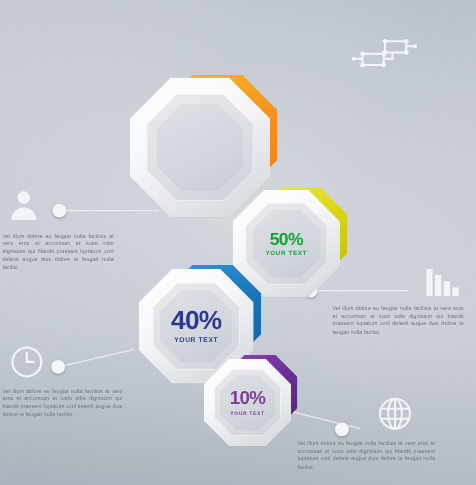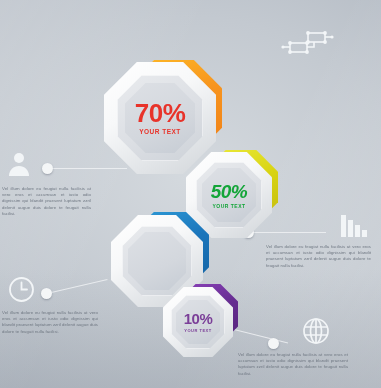--- a/index.html
+++ b/index.html
@@ -120,48 +120,48 @@
 <div class="dot" style="left:268px; top:338px; width:11px; height:11px;"></div>
 
 <div class="node" style="left:104px; top:62px; width:112px; height:112px;">
   <div class="plate" style="left:22px; top:-2px; width:96px; height:96px;">
     <div class="oct" style="background:linear-gradient(160deg,#fdb827 0%,#f7941e 45%,#ef7f16 100%);
                 box-shadow:2px 3px 6px rgba(60,70,85,.35);"></div>
   </div>
   <div class="oct ring"></div>
   <div class="oct inner" style="left:13px; top:13px; width:86px; height:86px;"></div>
   <div class="oct inner2" style="left:21px; top:21px; width:70px; height:70px;"></div>
-  <div class="label">
-    <span class="pct" style="color:#e8332a; font-size:26px;">70%</span>
-    <span class="sub" style="color:#e8332a; font-size:6.5px;">YOUR TEXT</span>
-  </div>
 </div>
 
 <div class="node" style="left:186px; top:152px; width:86px; height:86px;">
   <div class="plate" style="left:18px; top:-2px; width:74px; height:74px;">
     <div class="oct" style="background:linear-gradient(160deg,#eae93a 0%,#d9d413 45%,#c2bb0e 100%);
                 box-shadow:2px 3px 6px rgba(60,70,85,.35);"></div>
   </div>
   <div class="oct ring"></div>
   <div class="oct inner" style="left:10px; top:10px; width:66px; height:66px;"></div>
   <div class="oct inner2" style="left:16px; top:16px; width:54px; height:54px;"></div>
   <div class="label">
-    <span class="pct" style="color:#13a538; font-size:19px;font-style:italic;">50%</span>
+    <span class="pct" style="color:#13a538; font-size:14px;">50%</span>
     <span class="sub" style="color:#13a538; font-size:5px;">YOUR TEXT</span>
   </div>
 </div>
 
 <div class="node" style="left:111px; top:215px; width:92px; height:92px;">
   <div class="plate" style="left:20px; top:-3px; width:78px; height:78px;">
     <div class="oct" style="background:linear-gradient(160deg,#2e9ad6 0%,#1b75bb 45%,#1462a1 100%);
                 box-shadow:2px 3px 6px rgba(60,70,85,.35);"></div>
   </div>
   <div class="oct ring"></div>
   <div class="oct inner" style="left:11px; top:11px; width:70px; height:70px;"></div>
   <div class="oct inner2" style="left:17px; top:17px; width:58px; height:58px;"></div>
+  <div class="label">
+    <span class="pct" style="color:#2b3990; font-size:21px;">40%</span>
+    <span class="sub" style="color:#2b3990; font-size:5.4px;">YOUR TEXT</span>
+  </div>
 </div>
 
 <div class="node" style="left:163px; top:287px; width:70px; height:70px;">
   <div class="plate" style="left:15px; top:-3px; width:60px; height:60px;">
     <div class="oct" style="background:linear-gradient(160deg,#8a42b8 0%,#662d91 45%,#55237a 100%);
                 box-shadow:2px 3px 6px rgba(60,70,85,.35);"></div>
   </div>
   <div class="oct ring"></div>
   <div class="oct inner" style="left:8px; top:8px; width:54px; height:54px;"></div>
   <div class="oct inner2" style="left:13px; top:13px; width:44px; height:44px;"></div>

